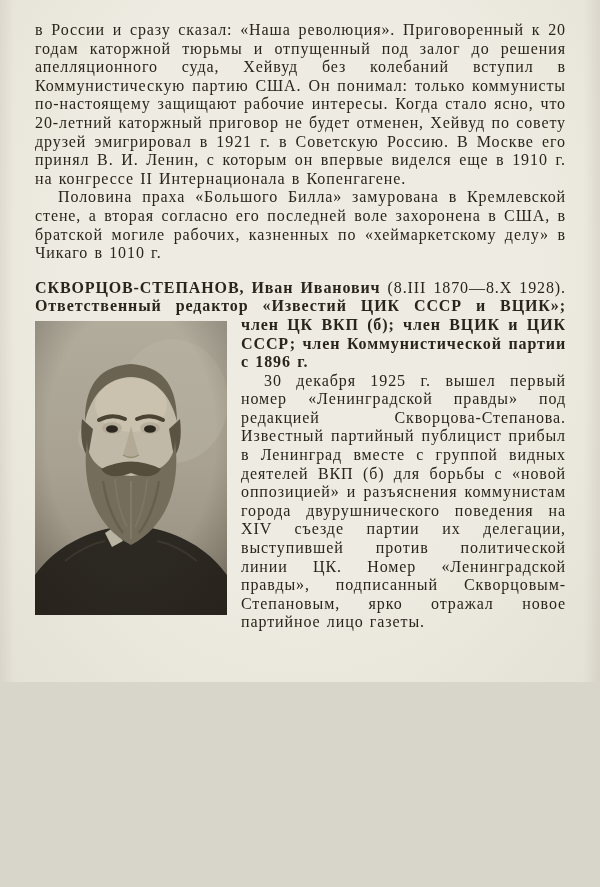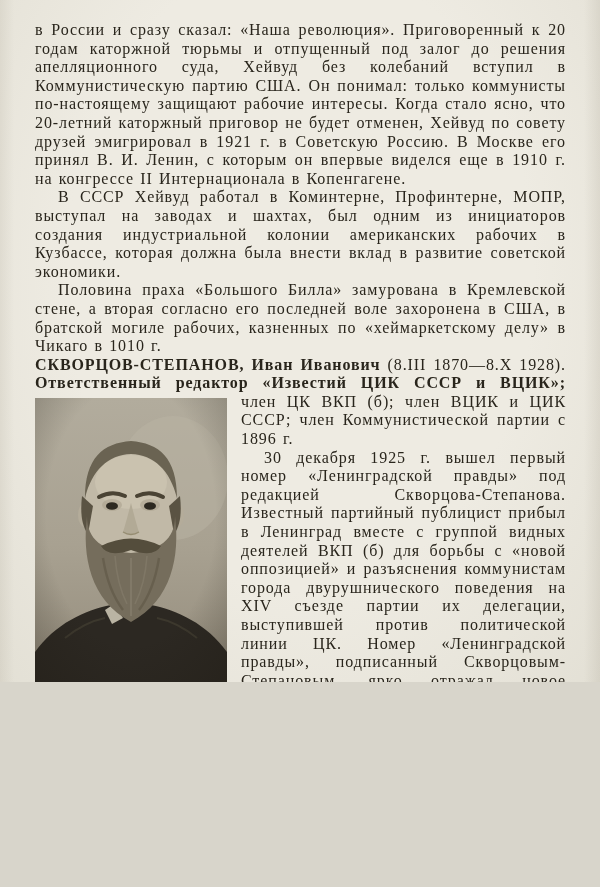--- a/index.html
+++ b/index.html
@@ -18,45 +18,44 @@
   .content {
     position: absolute; left: 35px; top: 21px; width: 531px;
     color: #29251c;
     font-size: 16px; line-height: 18.6px;
     text-align: justify;
     letter-spacing: 0.9px; word-spacing: 1.4px;
   }
   p { margin: 0; }
   .para { text-indent: 23px; }
   .noindent { text-indent: 0; }
-  .entry { }
+  .entry { margin-top: 16px; }
   .entry-head { font-weight: bold; text-align-last: justify; }
   .dates { font-weight: normal; }
-  .role-rest { font-weight: normal; }
+  .role-rest { font-weight: bold; }
   .photo {
     float: left; width: 192px; height: 294px;
     margin: 5px 14px 7px 0;
     background: #a69f90;
     box-shadow: inset 0 0 14px rgba(50,45,30,0.4);
   }
   .photo svg { display: block; }
   .clearleft { clear: left; }
   .page-number {
     position: absolute; left: 33px; top: 842px;
     font-size: 15px; letter-spacing: 1px; color: #29251c;
   }
 </style>
 </head>
 <body>
 
 <div class="page">
   <div class="content">
 
     <p class="para noindent">в России и сразу сказал: «Наша революция». Приговоренный к 20 годам каторжной тюрьмы и отпущенный под залог до решения апелляционного суда, Хейвуд без колебаний вступил в Коммунистическую партию США. Он понимал: только коммунисты по-настоящему защищают рабочие интересы. Когда стало ясно, что 20-летний каторжный приговор не будет отменен, Хейвуд по совету друзей эмигрировал в 1921 г. в Советскую Россию. В Москве его принял В. И. Ленин, с которым он впервые виделся еще в 1910 г. на конгрессе II Интернационала в Копенгагене.</p>
-    <p class="para">В СССР Хейвуд работал в Коминтерне, Профинтерне, МОПР, выступал на заводах и шахтах, был одним из инициаторов создания индустриальной колонии американских рабочих в Кузбассе, которая должна была внести вклад в развитие советской экономики.</p>
     <p class="para">Половина праха «Большого Билла» замурована в Кремлевской стене, а вторая согласно его последней воле захоронена в США, в братской могиле рабочих, казненных по «хеймаркетскому делу» в Чикаго в 1010 г.</p>
 
     <div class="entry">
       <p class="entry-head"><span>СКВОРЦОВ-СТЕПАНОВ, Иван Иванович</span><span class="dates"> (8.III 1870—8.X 1928). </span><span>Ответственный редактор «Известий ЦИК СССР и ВЦИК»;</span></p>
 
       <div class="entry-body">
         <div class="photo">
           <svg viewBox="0 0 192 294" width="192" height="294" role="img">
             <defs>
               <linearGradient id="pbg" x1="0" y1="0" x2="0" y2="1">

